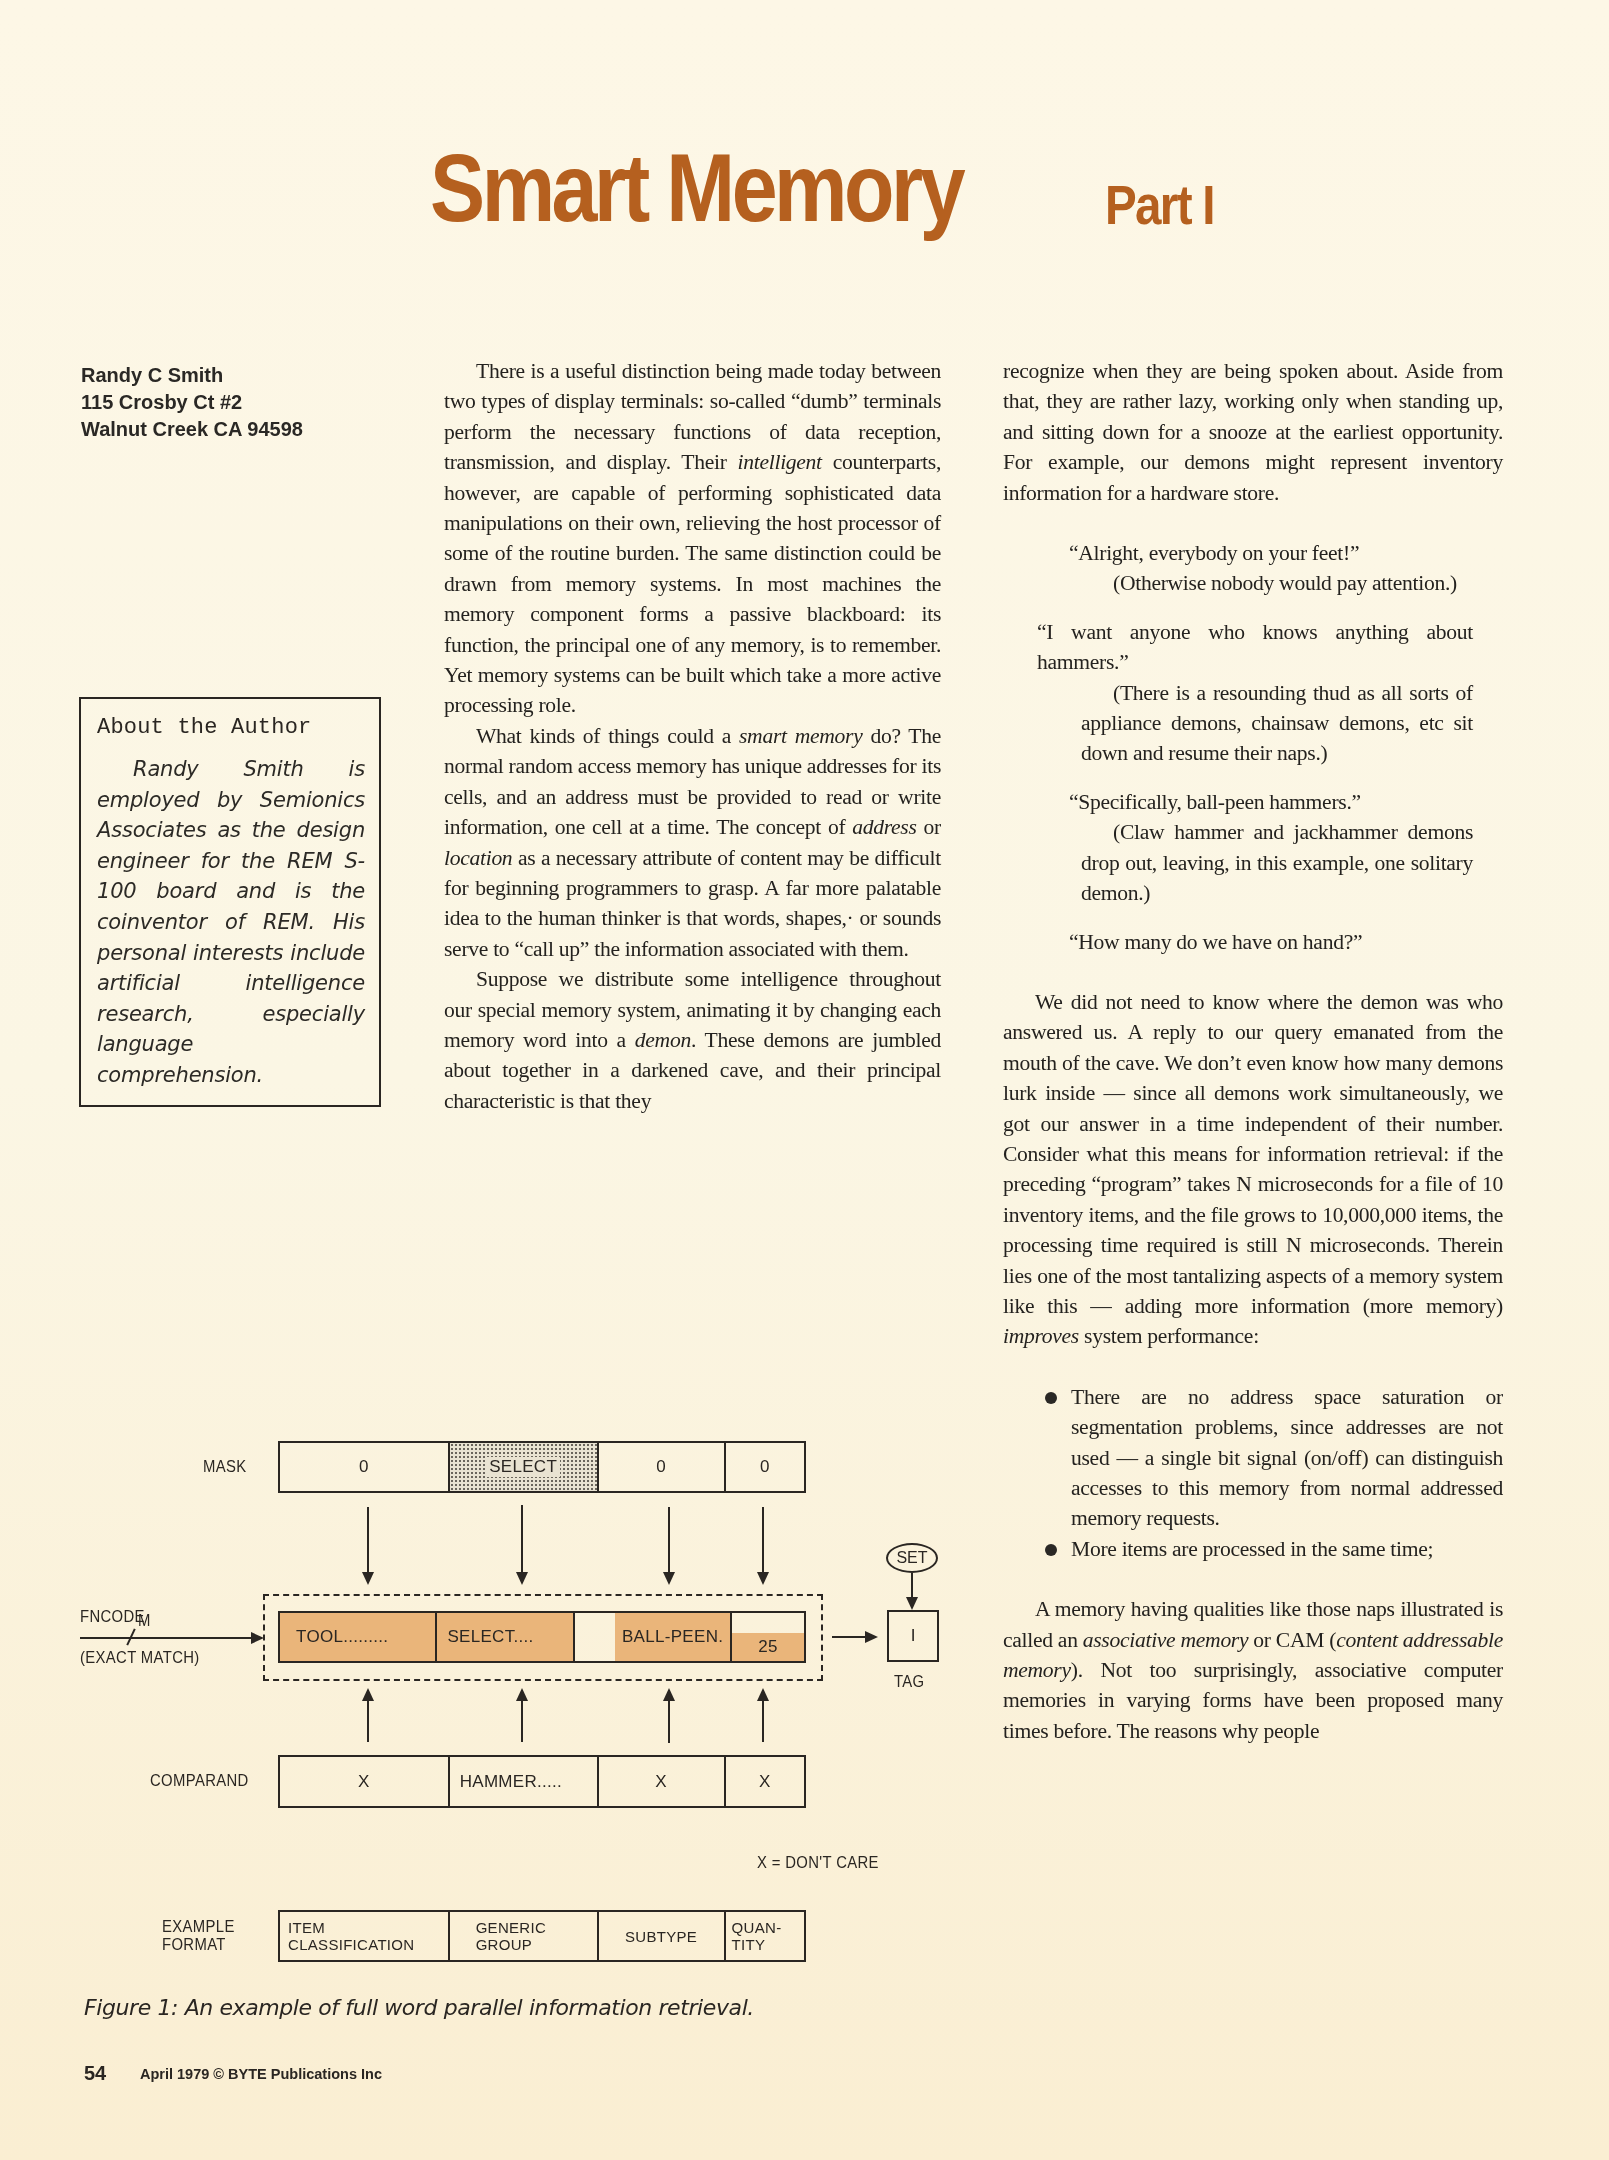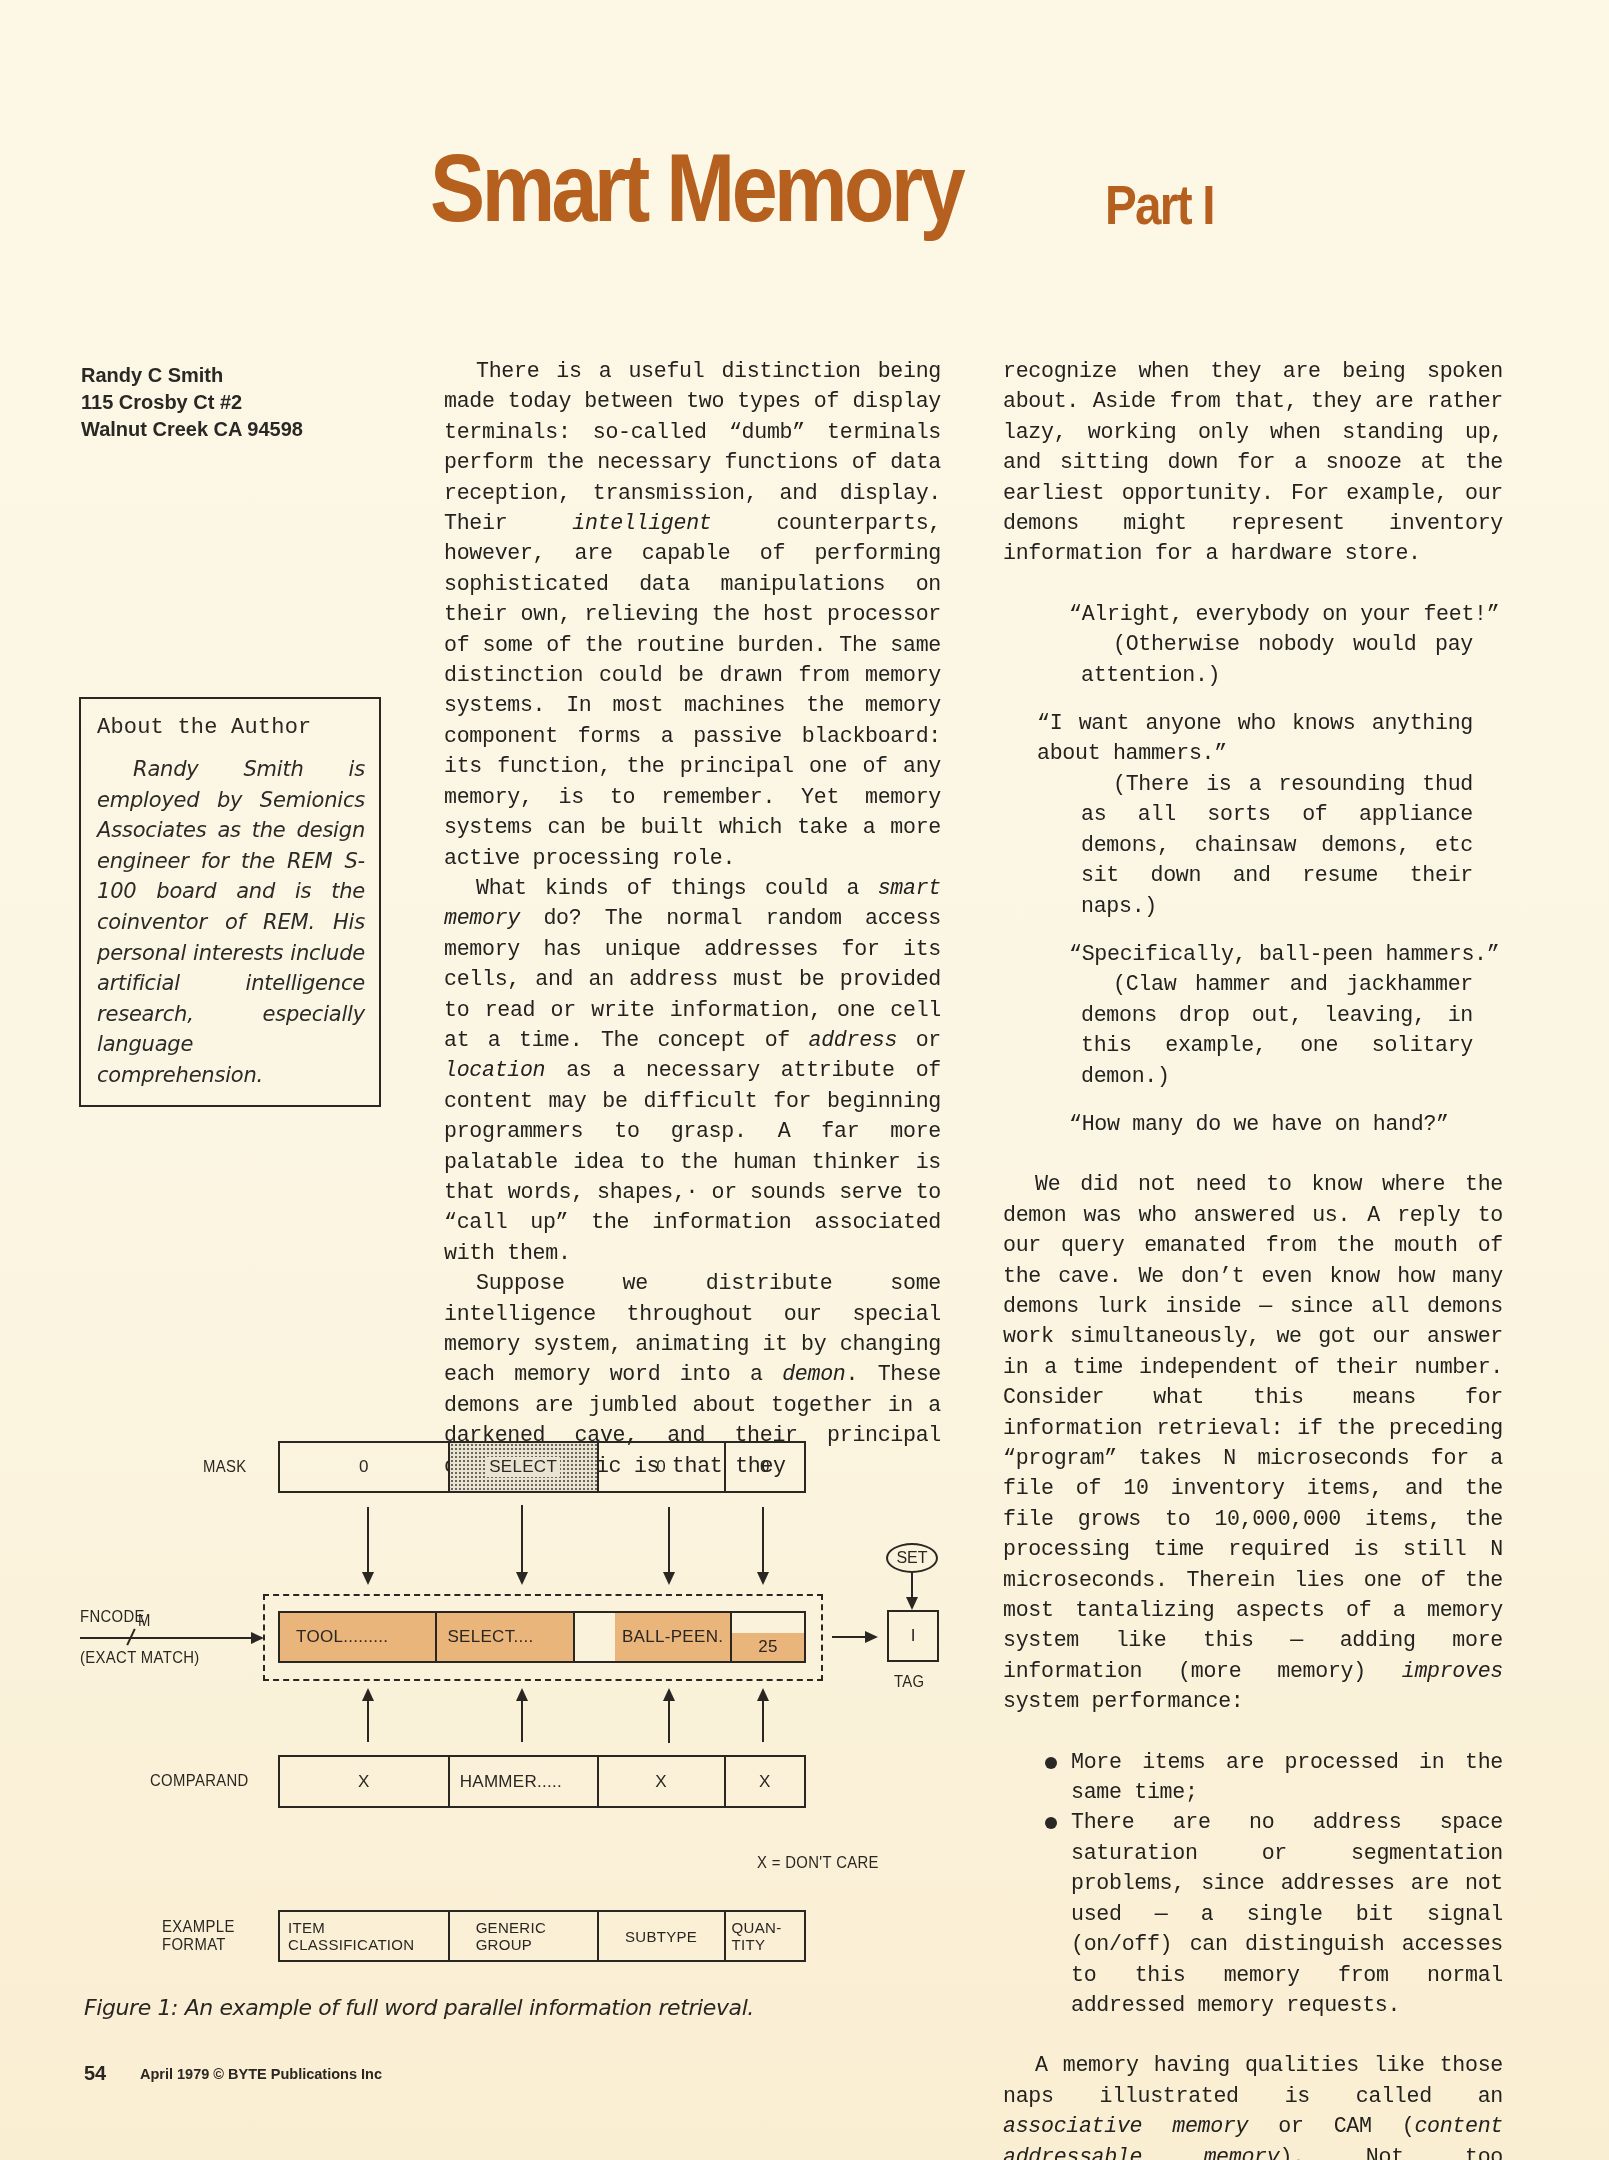--- a/index.html
+++ b/index.html
@@ -17,21 +17,21 @@
     left:1105px; top:177px; font-family:"Liberation Sans", sans-serif; font-weight:bold;
     color:#b5601f; font-size:56px; letter-spacing:-2px; line-height:1; transform:scaleX(0.85); transform-origin:left top;
   }
   .author { left:81px; top:362px; font-family:"Liberation Sans", sans-serif; font-weight:bold; font-size:20px; line-height:27px; color:#2a2825; }
   .about-box {
     left:79px; top:697px; width:302px; height:410px; border:2px solid #2a2622; box-sizing:border-box; padding:12px 14px 0 16px;
   }
   .about-box .hd { font-family:Liberation Mono, monospace; font-size:22px; color:#2a2622; margin:4px 0 14px 0; letter-spacing:0.2px; }
   .about-box .bd { font-family:"DejaVu Sans", sans-serif; font-style:italic; font-size:21px; line-height:30.6px; text-align:justify; color:#2c2a26; text-indent:36px; letter-spacing:-0.2px; }
   .col {
-    font-family:Liberation Mono, monospace; font-size:21.6px; line-height:30.4px; text-align:justify; color:#24221f; letter-spacing:-0.3px;
+    font-family:Liberation Serif, serif; font-size:21.6px; line-height:30.4px; text-align:justify; color:#24221f; letter-spacing:-0.3px;
   }
   .col p { margin:0; text-indent:32px; }
   .col p.noind { text-indent:0; }
   .midcol { left:444px; top:356px; width:497px; }
   .rightcol { left:1003px; top:356px; width:500px; }
   .quote { margin:0; padding-left:34px; text-indent:0; }
   .quote-sub { margin:0; padding-left:78px; text-indent:-12px; padding-right:30px; }
   .gap { height:18px; }
   .gap-big { height:30px; }
   .bullets { margin:0; padding:0; list-style:none; }
@@ -89,22 +89,22 @@
   <p class="quote-sub">(There is a resounding thud as all sorts of appliance demons, chainsaw demons, etc sit down and resume their naps.)</p>
   <div class="gap"></div>
   <p class="quote">“Specifically, ball-peen hammers.”</p>
   <p class="quote-sub">(Claw hammer and jackhammer demons drop out, leaving, in this example, one solitary demon.)</p>
   <div class="gap"></div>
   <p class="quote">“How many do we have on hand?”</p>
   <div class="gap-big"></div>
   <p><span>We did not need to know where the demon was who answered us. A reply to our query emanated from the mouth of the cave. We don’t even know how many demons lurk inside — since all demons work simultaneously, we got our answer in a time independent of their number. Consider what this means for information retrieval: if the preceding “program” takes N microseconds for a file of 10 inventory items, and the file grows to 10,000,000 items, the processing time required is still N microseconds. Therein lies one of the most tantalizing aspects of a memory system like this — adding more information (more memory) </span><i>improves</i><span> system performance:</span></p>
   <div class="gap-big"></div>
   <ul class="bullets">
+    <li>There are no address space saturation or segmentation problems, since addresses are not used — a single bit signal (on/off) can distinguish accesses to this memory from normal addressed memory requests.</li>
     <li>More items are processed in the same time;</li>
-    <li>There are no address space saturation or segmentation problems, since addresses are not used — a single bit signal (on/off) can distinguish accesses to this memory from normal addressed memory requests.</li>
   </ul>
   <div class="gap-big"></div>
   <p><span>A memory having qualities like those naps illustrated is called an </span><i>associative memory</i><span> or CAM (</span><i>content addressable memory</i><span>). Not too surprisingly, associative computer memories in varying forms have been proposed many times before. The reasons why people</span></p>
 </div>
 
 <div>
 
   <div class="abs fig-label" style="left:203px;top:1457px;">MASK</div>
   <div class="abs rowbox" style="left:278px;top:1441px;width:528px;height:52px;">
     <div class="cell" style="width:171px;">0</div>

